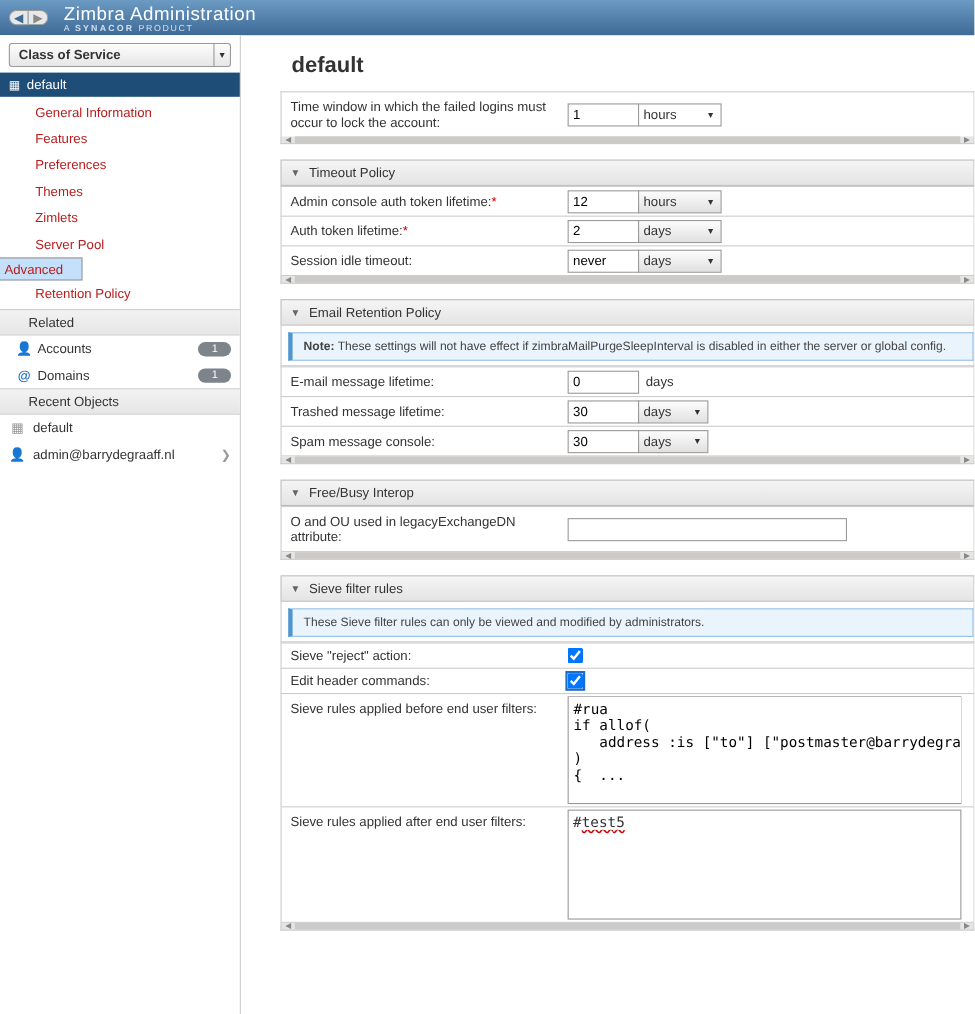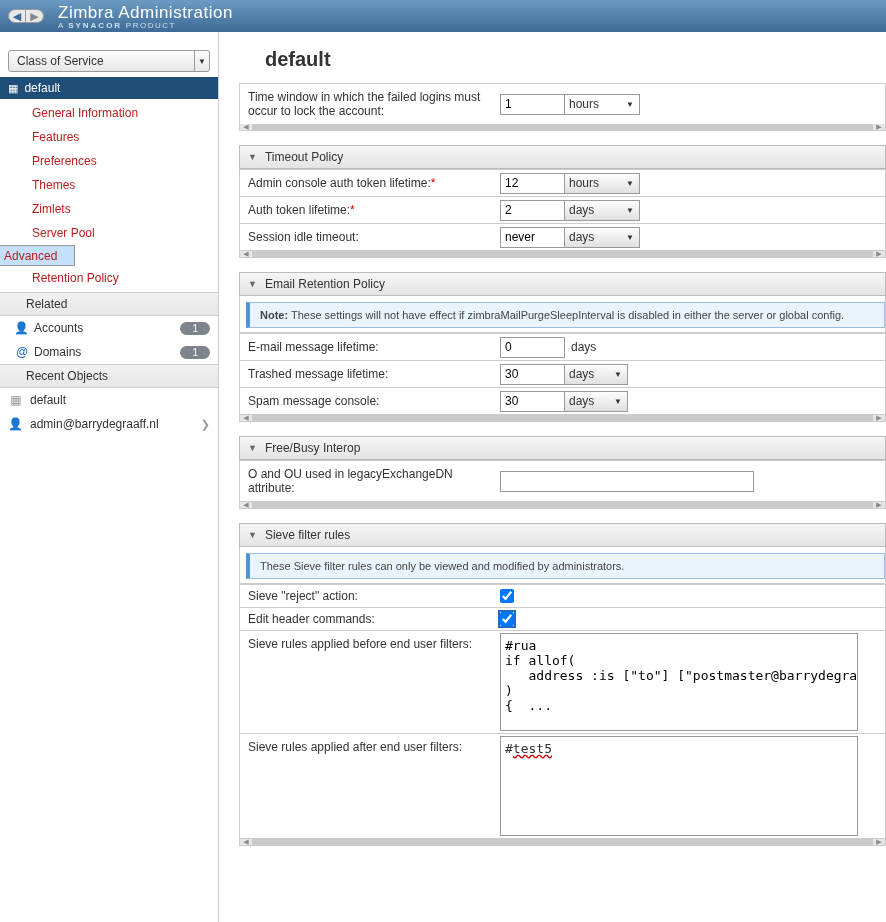--- a/index.html
+++ b/index.html
@@ -8,39 +8,39 @@
 .nav-btns { display: flex; margin-right: 14px; }
 .nav-btn { width: 18px; height: 14px; background: #e8e8e8; border: 1px solid #999; display: flex; align-items: center; justify-content: center; font-size: 11px; color: #888; }
 .nav-btn.on { color: #3d6a96; }
 .nav-btn:first-child { border-top-left-radius: 8px; border-bottom-left-radius: 8px; }
 .nav-btn:last-child { border-top-right-radius: 8px; border-bottom-right-radius: 8px; border-left: none; }
 .brand { font-size: 17px; font-weight: normal; letter-spacing: 0.5px; }
 .brand-sub { font-size: 8px; letter-spacing: 1.5px; margin-top: -2px; color: #cfe0ef; }
 .brand-sub b { letter-spacing: 2px; font-weight: bold; margin-top: 40px; }
 .main { display: flex; height: 890px; }
 .sidebar { width: 219px; background: #fff; border-right: 1px solid #ccc; }
-.sb-btnwrap { padding: 18px 8px 5px; }
+.sb-btnwrap { padding: 7px 8px 5px; font-weight: bold; }
 .sb-btn { display: flex; align-items: center; background: linear-gradient(#fdfdfd, #e6e6e6); border: 1px solid #9a9a9a; border-radius: 3px; height: 22px; padding: 0 8px; font-size: 12px; position: relative; color: #333; }
 .sb-btn-caret { position: absolute; right: 0; top: 0; width: 15px; height: 100%; border-left: 1px solid #9a9a9a; display: flex; align-items: center; justify-content: center; font-size: 8px; }
 .sb-title { background: #1e4e78; color: #fff; padding: 4px 8px; display: flex; align-items: center; height: 22px; }
 .sb-title .ic { margin-right: 6px; font-size: 11px; }
 .sb-list { padding: 2px 0; }
 .sb-item { padding: 5px 8px 5px 32px; cursor: default; color: #b91c1c; }
 .sb-item.sel { background: #c4e0fa; }
 .sb-sec { background: linear-gradient(#f2f2f2, #e6e6e6); border-top: 1px solid #ccc; border-bottom: 1px solid #ccc; padding: 4px 8px 4px 26px; font-weight: normal; color: #333; }
 .sb-rel { display: flex; align-items: center; padding: 5px 8px 5px 14px; }
 .sb-rel .ic { width: 16px; margin-right: 4px; color: #1e6cc7; font-size: 12px; text-align: center; }
 .sb-rel .badge { margin-left: auto; background: #7d848c; color: #fff; border-radius: 8px; font-size: 10px; padding: 1px 12px; }
 .sb-recent { display: flex; align-items: center; padding: 5px 8px; }
 .sb-recent .ic { width: 16px; margin-right: 6px; color: #1e6cc7; font-size: 12px; text-align: center; }
 .sb-recent .chev { margin-left: auto; color: #999; font-size: 11px; }
 .content { flex: 1; overflow: hidden; }
 .crumbs { background: linear-gradient(#f9f9f9, #e6e6e6); border-bottom: 1px solid #bbb; padding: 6px 10px; font-size: 12px; color: #444; height: 24px; display: flex; align-items: center; }
 .pg-title { padding: 16px 0 12px 46px; font-size: 20px; font-weight: bold; }
-.panel { margin-left: 20px; }
+.panel { margin-left: 36px; }
 .field-row { display: flex; align-items: center; padding: 2px 0; border: 1px solid #ccc; border-bottom: none; }
 .field-row:last-child { border-bottom: 1px solid #ccc; }
 .field-row.tall { align-items: flex-start; }
 .field-label { width: 260px; padding: 4px 8px; font-size: 12px; }
 .field-label .req { color: #c00; }
 .field-val { display: flex; align-items: center; gap: 0; }
 .inp { width: 65px; height: 21px; border: 1px solid #999; padding: 0 4px; font-size: 12px; background: #fff; }
 .inp-wide { width: 254px; }
 .sel { width: 76px; height: 21px; border: 1px solid #999; background: #fff; font-size: 12px; padding: 0 18px 0 4px; display: flex; align-items: center; position: relative; margin-left: -1px; }
 .sel.ro { background: linear-gradient(#fdfdfd, #e0e0e0); }

